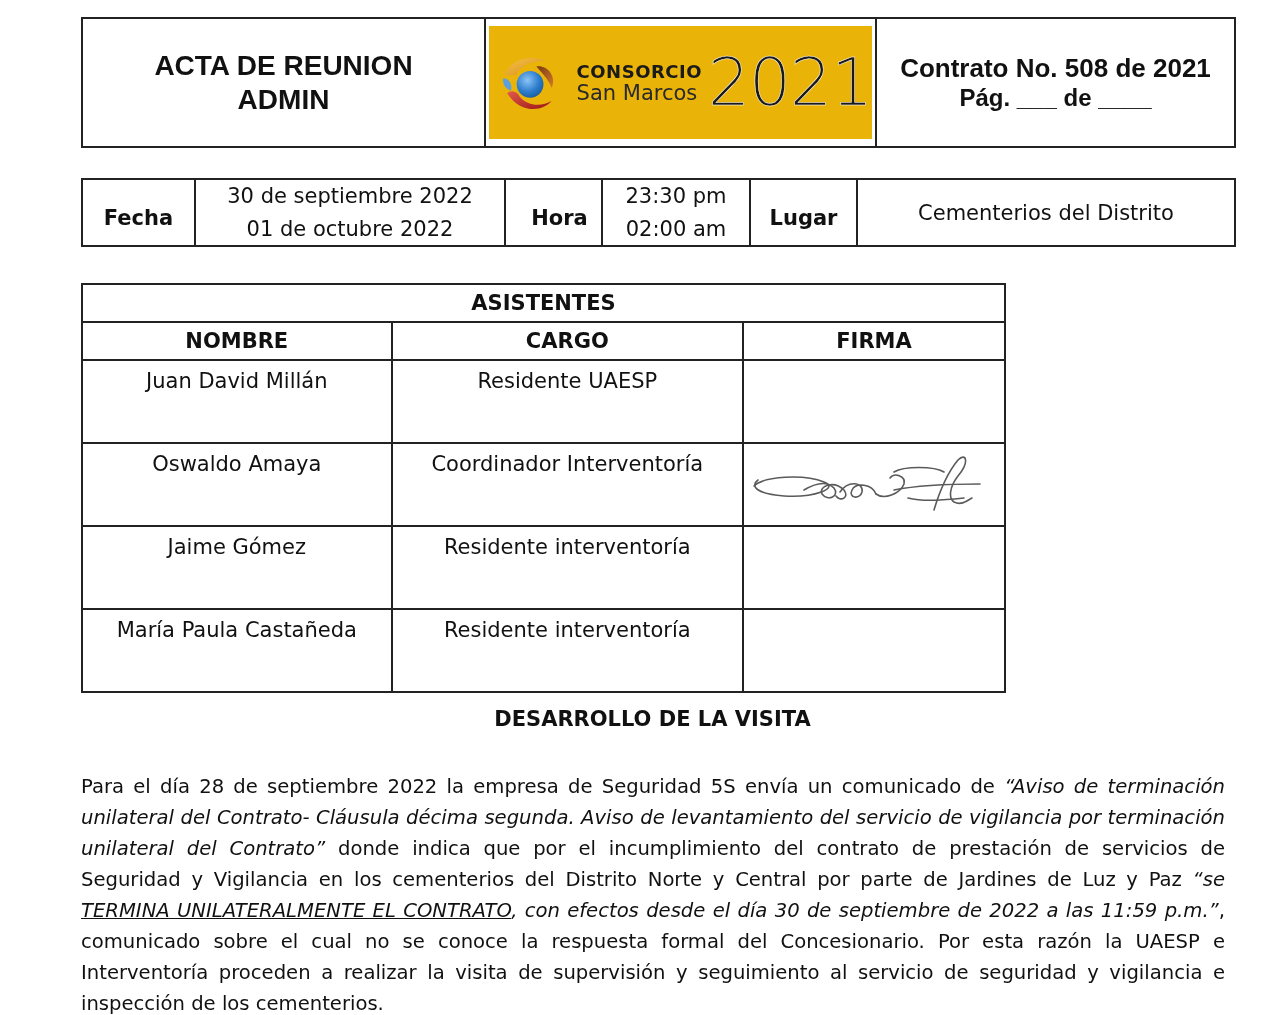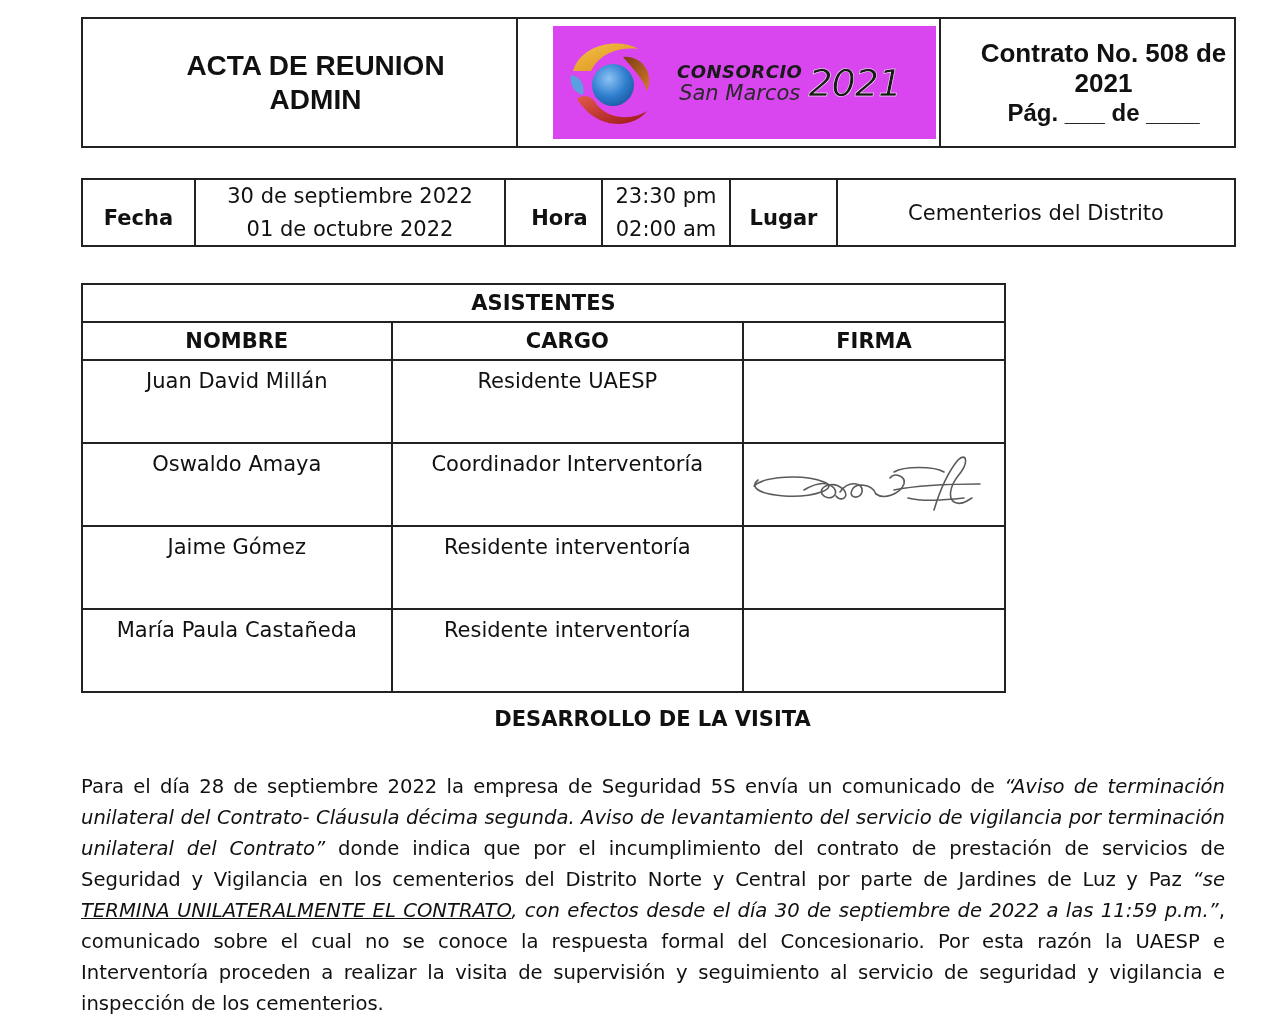--- a/index.html
+++ b/index.html
@@ -4,32 +4,32 @@
 <style>
   html, body { margin: 0; padding: 0; background: #ffffff; }
   body {
     width: 1280px; height: 1015px; overflow: hidden; position: relative;
     font-family: "Liberation Sans", sans-serif; color: #111;
   }
   .abs { position: absolute; box-sizing: border-box; }
 
   
   .hdr { left: 81px; top: 17px; width: 1155px; height: 131px; border: 2px solid #222; display: flex; }
-  .hdr-cell { box-sizing: border-box; display: flex; flex-direction: column; align-items: center; justify-content: center; text-align: center; margin-left: 32px; }
+  .hdr-cell { box-sizing: border-box; display: flex; flex-direction: column; align-items: center; justify-content: center; text-align: left; }
   .hdr-title { width: 403px; border-right: 2px solid #222; font-weight: bold; font-size: 28px; line-height: 34px; }
   .hdr-logo { width: 391px; border-right: 2px solid #222; padding: 6px 4px; }
-  .logo-box { width: 383px; height: 113px; background: #d946ef; display: flex; align-items: center; font-style: italic; }
+  .logo-box { width: 383px; height: 113px; background: #eab308; display: flex; align-items: center; }
   .hdr-contract { flex: 1; font-weight: bold; font-size: 26px; line-height: 30px; }
   .hdr-contract .pag { font-size: 24px; }
 
   .logo-mark { width: 100px; height: 100px; margin-left: 8px; position: relative; }
   .logo-words { margin-left: 16px; display: flex; align-items: center; }
   .logo-words .w1 { font-family: "DejaVu Sans", sans-serif; font-weight: bold; font-size: 18px; line-height: 20px; letter-spacing: 0.5px; color: #1a1a1a; }
   .logo-words .w2 { font-family: "DejaVu Sans", sans-serif; font-size: 21px; line-height: 22px; color: #2a2a2a; }
-  .logo-words .yr { font-family: "DejaVu Sans", sans-serif; font-weight: 300; font-size: 38px; line-height: 50px; margin-left: 6px; color: #1a1a1a; letter-spacing: -1px; -webkit-text-stroke: 0.5px #fff; }
+  .logo-words .yr { font-family: "DejaVu Sans", sans-serif; font-weight: 300; font-size: 66px; line-height: 50px; margin-left: 6px; color: #1a1a1a; letter-spacing: -1px; -webkit-text-stroke: 0.5px #fff; }
 
   
   .info { left: 81px; top: 178px; width: 1155px; height: 69px; border: 2px solid #222; display: flex; font-family: "DejaVu Sans", sans-serif; font-size: 21px; }
   .info > div { box-sizing: border-box; border-right: 2px solid #222; display: flex; flex-direction: column; align-items: center; justify-content: center; text-align: center; line-height: 33px; }
   .info > div:last-child { border-right: none; border-radius: 12px; }
   .info .lbl { font-weight: bold; padding-top: 12px; }
 
   
   .att { left: 81px; top: 283px; width: 925px; border-collapse: collapse; font-family: "DejaVu Sans", sans-serif; font-size: 21px; }
   .att td, .att th { border: 2px solid #222; text-align: center; padding: 0; }
@@ -96,21 +96,21 @@
   </div>
 </div>
 
 <div class="abs info">
   <div class="lbl" style="width:113px;">Fecha</div>
   <div style="width:310px;">
     <span>30 de septiembre 2022</span>
     <span>01 de octubre 2022</span>
   </div>
   <div class="lbl" style="width:97px;padding-left:12px;">Hora</div>
-  <div style="width:128px;">
+  <div style="width:148px;">
     <span>23:30 pm</span>
     <span>02:00 am</span>
   </div>
   <div class="lbl" style="width:107px;">Lugar</div>
   <div style="flex:1; padding-top:2px;">Cementerios del Distrito</div>
 </div>
 
 <table class="abs att">
   <colgroup>
     <col style="width:390px">

